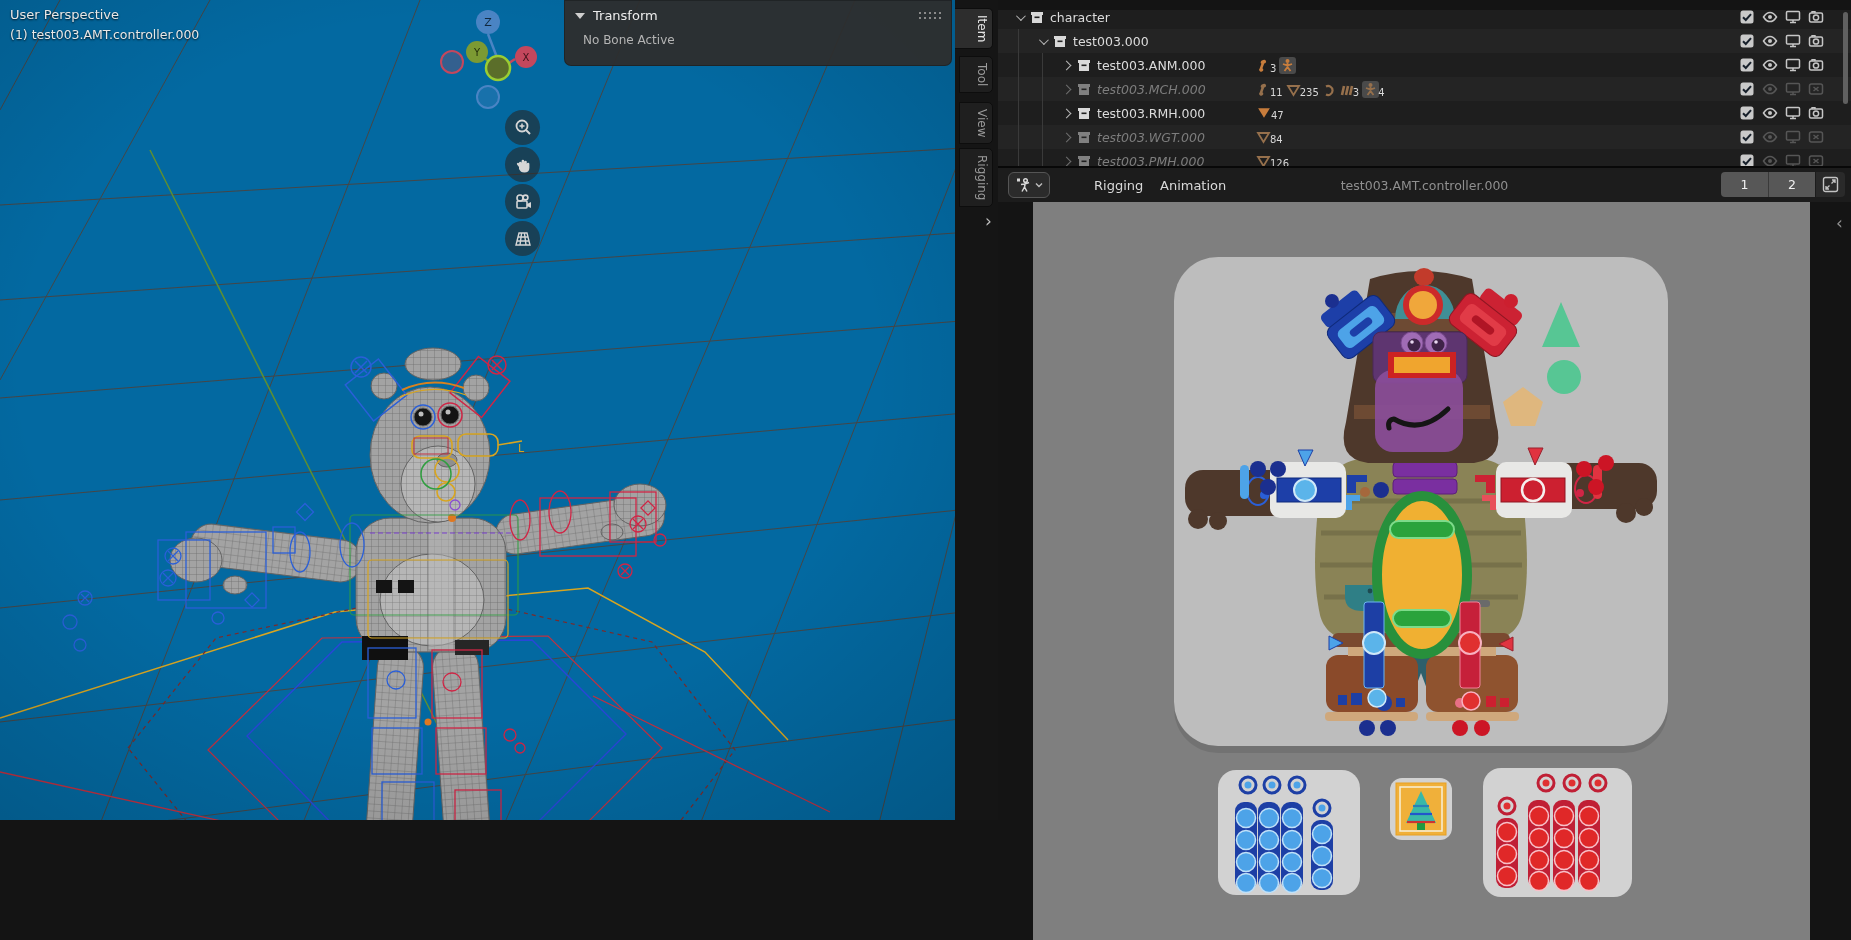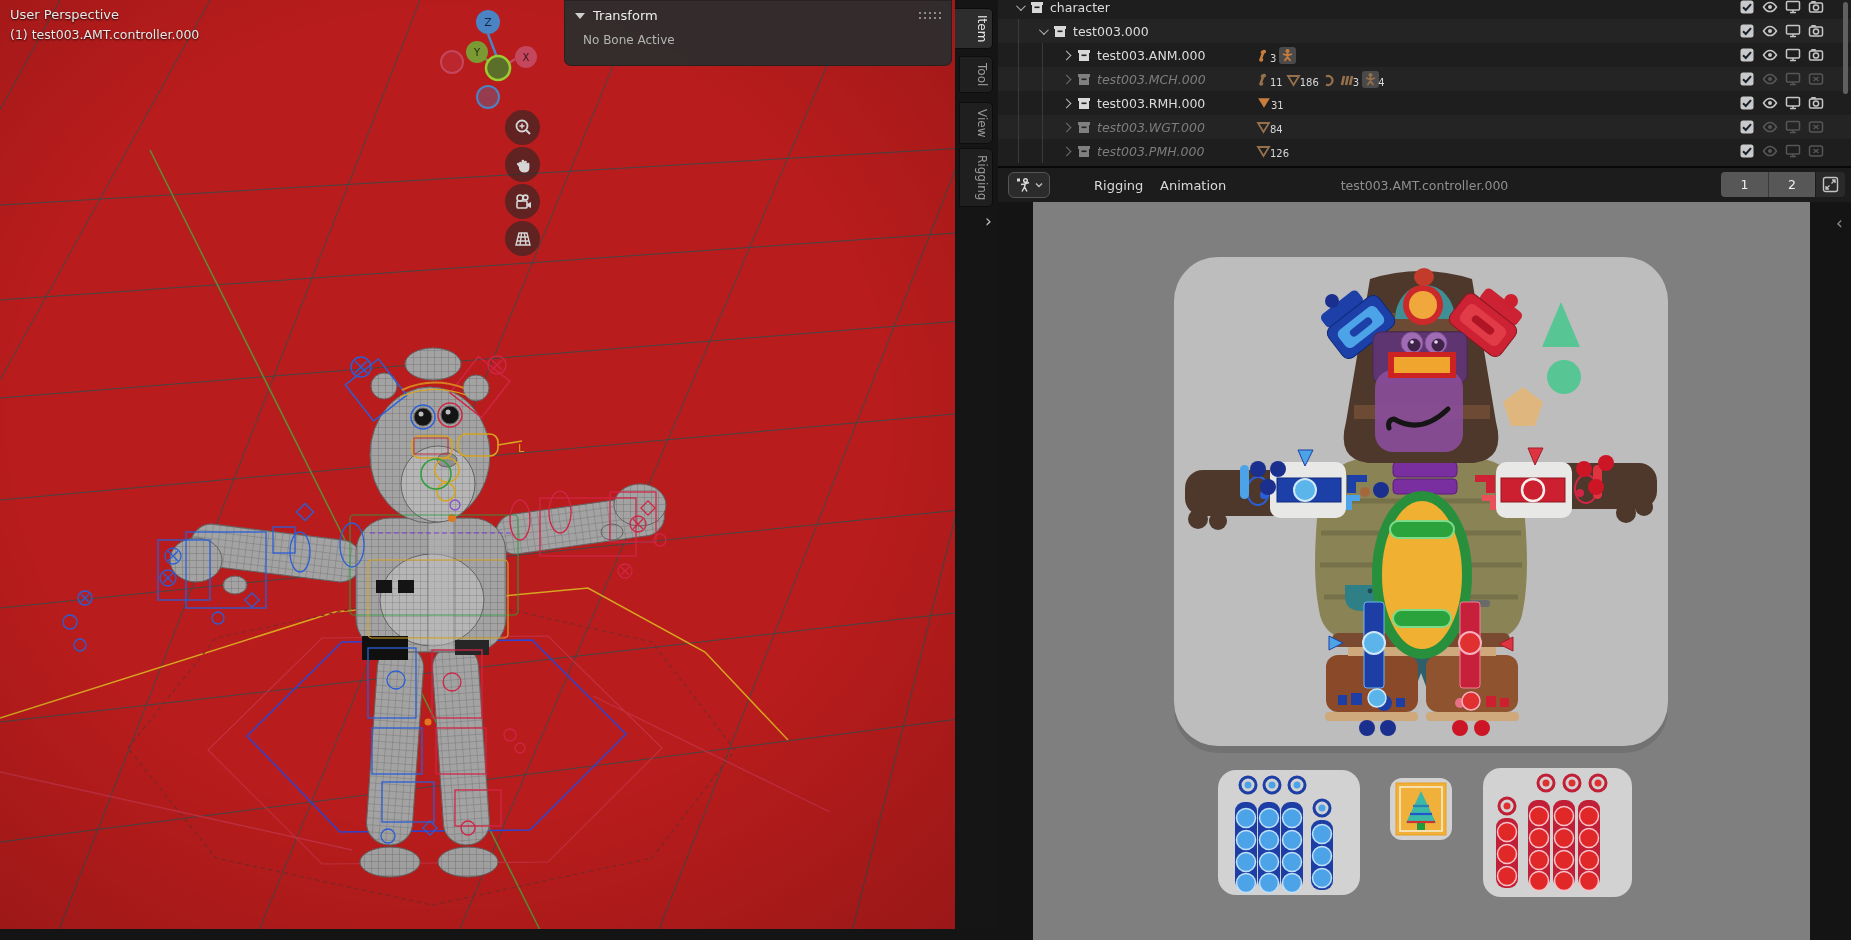--- a/index.html
+++ b/index.html
@@ -2,21 +2,21 @@
 <html style="--canvas-gray: #7f7f7f; --card-gray: #bdbdbd; --icon-orange: #c87d3c; --accent-blue: #1d3fa8; --light-blue: #4da3e8; --accent-red: #c6203a; --bright-red: #e03030; --yellow: #f0b032; --green: #28903c; --mint: #57c694; --purple: #8a4d99; --olive: #8a8356; --teal: #3f8f96; --brown: #4e382b;"><head>
 <meta charset="utf-8">
 <style>
   * { margin:0; padding:0; box-sizing:border-box; }
   html,body { width:1851px; height:940px; overflow:hidden; background:#101010;
     font-family:"DejaVu Sans","Liberation Sans",sans-serif; }
   .abs { position:absolute; }
   #root { position:relative; width:1851px; height:940px; background:#141414; }
 
   
-  #viewport { left:0; top:0; width:998px; height:929px; background:#b91c1c; overflow:hidden; }
+  #viewport { left:0; top:0; width:998px; height:820px; background:#0369a1; overflow:hidden; }
   #vp-svg { position:absolute; left:0; top:0; }
   #vp-vignette { position:absolute; inset:0;
     background:radial-gradient(ellipse at 45% 45%, rgba(0,0,0,0) 55%, rgba(0,0,0,0.18) 100%); pointer-events:none; }
   #vp-header { position:absolute; left:10px; top:7px; color:#e8e8e8; text-shadow:0 1px 2px rgba(0,0,0,.85); }
   #vp-header .l1 { font-size:13px; }
   #vp-header .l2 { font-size:12.5px; margin-top:5px; }
 
   
   #gizmo { left:440px; top:3px; width:104px; height:110px; }
   .navbtn { position:absolute; left:505px; width:35px; height:35px; border-radius:50%;
@@ -37,21 +37,21 @@
   #tabstrip { left:955px; top:0; width:43px; height:940px; background:#151515; }
   .vtab { position:absolute; left:4px; width:34px; writing-mode:vertical-rl; text-align:center;
     color:#9c9c9c; font-size:12px; background:#1f1f1f; border:1px solid #0d0d0d;
     border-radius:0 5px 5px 0; padding:6px 3px; }
   .vtab.active { background:#2d2d2d; color:#e4e4e4; border-left:none; left:0; width:38px; }
 
   
   #right { left:998px; top:0; width:853px; height:940px; background:#141414; }
 
   
-  #outliner { position:absolute; left:0; top:0; width:853px; height:194px; background:#1e1e1e; overflow:hidden; }
+  #outliner { position:absolute; left:0; top:10px; width:853px; height:194px; background:#1e1e1e; overflow:hidden; }
   .ol-row { position:relative; height:24px; display:flex; align-items:center; font-size:12.5px; color:#dcdcdc; }
   .ol-row.alt { background:#242424; }
   .ol-row.dim .ol-label { color:#7d7d7d;font-style:italic; }
   .ol-row .twisty { width:18px; display:flex; justify-content:center; }
   .chev { width:7px; height:7px; border-right:1.6px solid #b9b9b9; border-bottom:1.6px solid #b9b9b9; }
   .chev.open { transform:rotate(45deg) translateY(-2px); }
   .chev.closed { transform:rotate(-45deg); }
   .ol-icon { width:18px; display:flex; justify-content:center; }
   .ol-label { margin-left:4px; white-space:nowrap; }
   .badges { position:absolute; left:258px; display:flex; align-items:flex-end; gap:3px; color:#c87d3c; }
@@ -511,21 +511,21 @@
             <span class="badge">
               <svg width="15" height="15" viewBox="0 0 15 15">
                   <path d="M3,3 a2,2 0 1 1 3.4,1.4 L8,9 a2,2 0 1 1 -2,2 L4.4,6.4 A2,2 0 0 1 3,3 z" fill="currentColor" transform="rotate(40 7 7)"></path>
                 </svg>
               <span class="cnt">11</span>
             </span>
             <span class="badge">
               <svg width="15" height="15" viewBox="0 0 15 15">
                   <path d="M2,3 H13 L7.5,12 Z" fill="none" stroke="currentColor" stroke-width="1.8"></path>
                 </svg>
-              <span class="cnt">186</span>
+              <span class="cnt">235</span>
             </span>
             <span class="badge">
               <svg width="15" height="15" viewBox="0 0 15 15">
                   <path d="M4,3.5 a4.5,4.5 0 1 1 0,8" fill="none" stroke="currentColor" stroke-width="2.2"></path>
                 </svg>
             </span>
             <span class="badge">
               <svg width="14" height="15" viewBox="0 0 14 15">
                   <path d="M4,3 L2,12 M8,3 L6,12 M12,3 L10,12" stroke="currentColor" stroke-width="2.6"></path>
                 </svg>
@@ -582,21 +582,21 @@
                 <path d="M1,1 h12 v3 h-12 z M2,4 h10 v8 h-10 z" fill="#d8d8d8"></path>
                 <rect x="4.5" y="5.5" width="5" height="1.6" fill="#1e1e1e"></rect>
               </svg>
           </span>
           <span class="ol-label">test003.RMH.000</span>
           <div class="badges">
             <span class="badge">
               <svg width="16" height="16" viewBox="0 0 15 15">
                   <path d="M2,3 H13 L7.5,12 Z" fill="currentColor"></path>
                 </svg>
-              <span class="cnt">31</span>
+              <span class="cnt">47</span>
             </span>
           </div>
           <div class="toggles">
             <span class="tgl">
                 <svg width="14" height="14" viewBox="0 0 14 14">
                   <rect x="0.5" y="0.5" width="13" height="13" rx="2.5" fill="#c9c9c9"></rect>
                   <path d="M3,7.2 L5.8,10 L11,4.2" fill="none" stroke="#17202b" stroke-width="2"></path>
                 </svg>
               </span>
             <span class="tgl">

